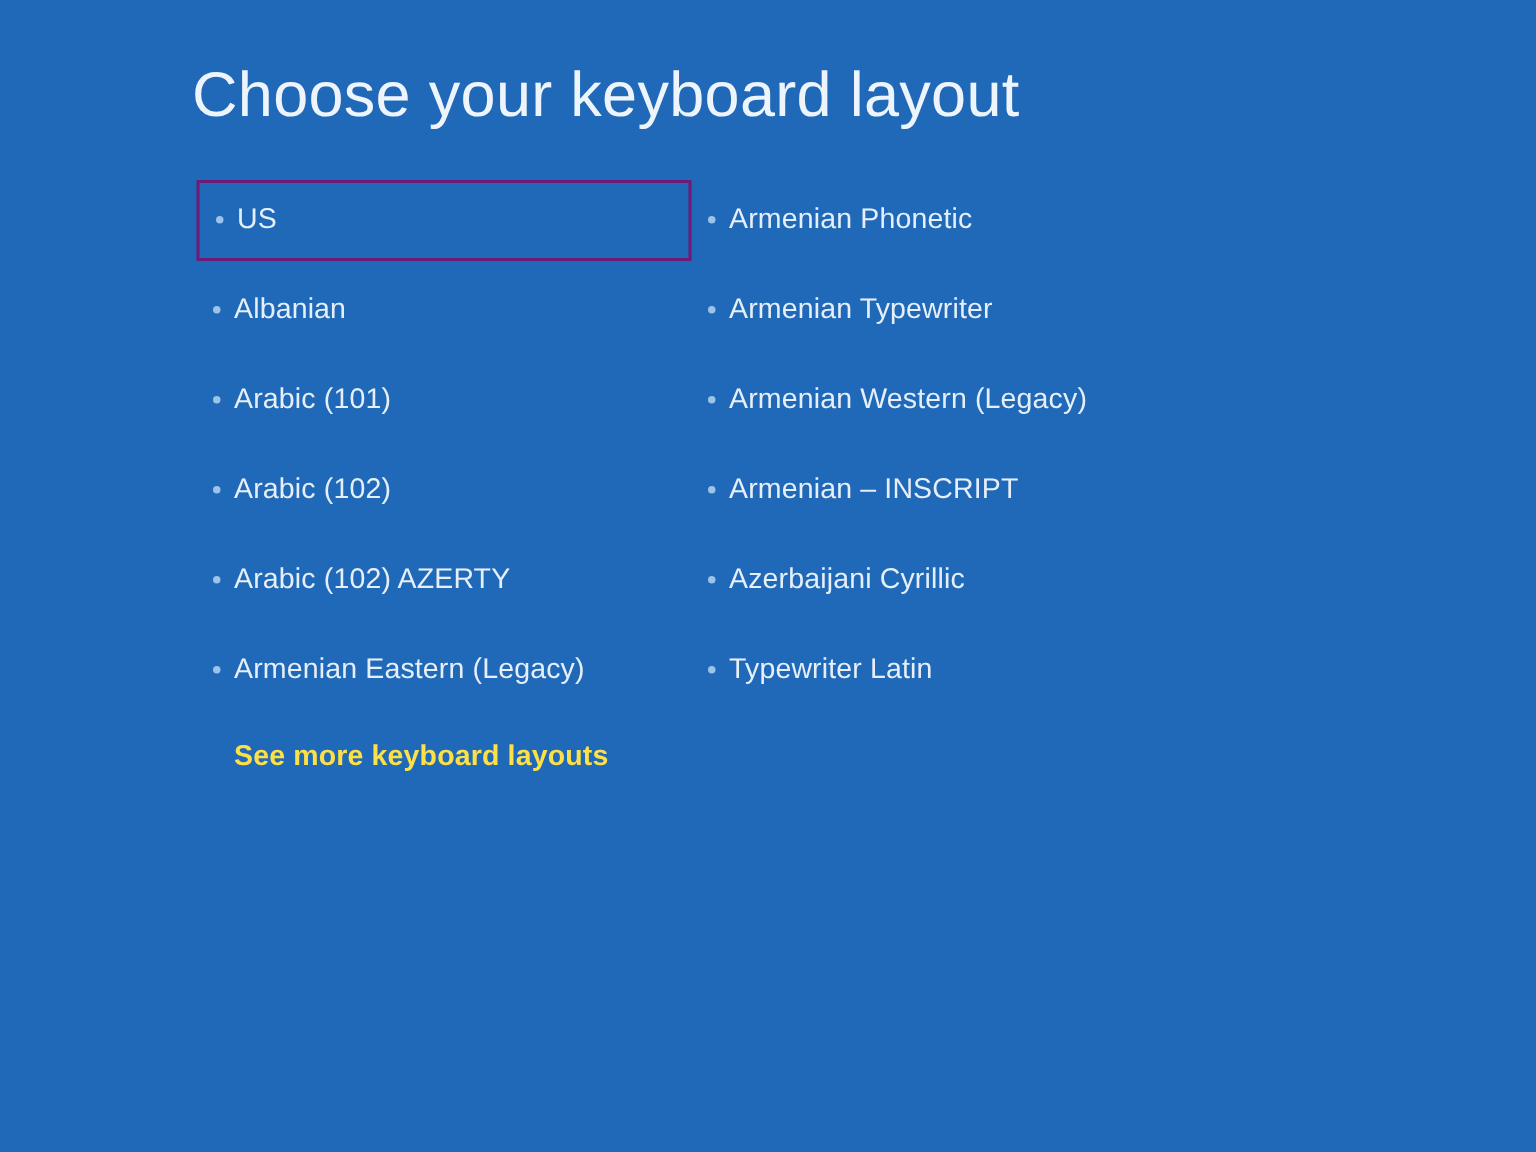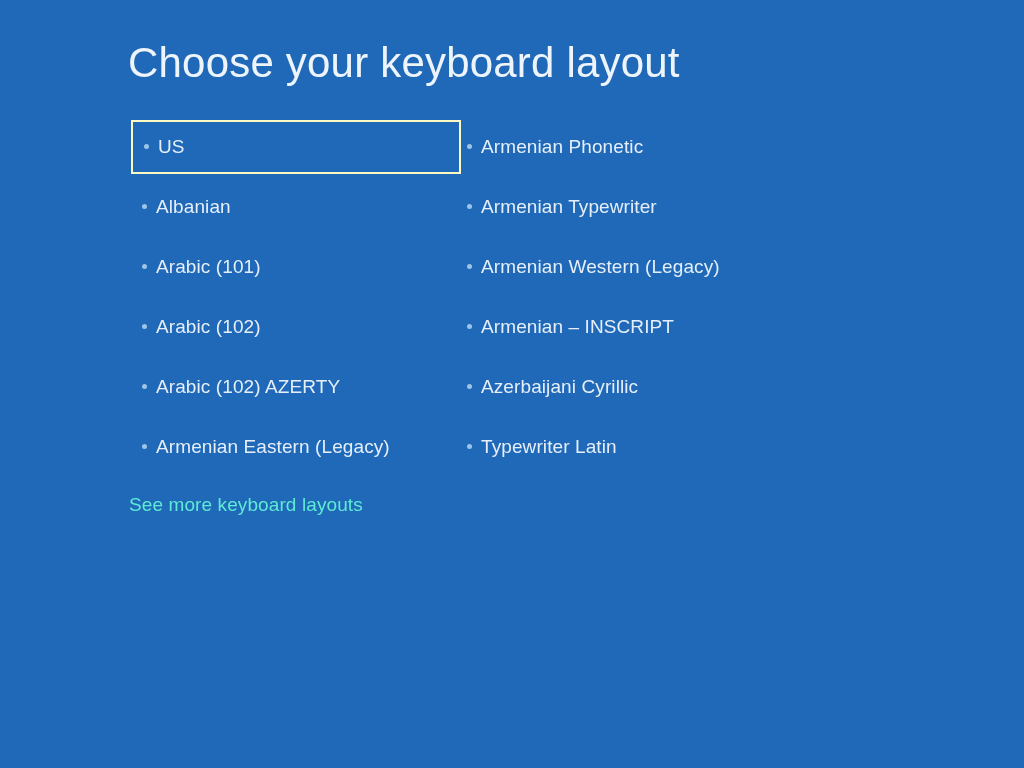--- a/index.html
+++ b/index.html
@@ -57,25 +57,25 @@
     position: relative;
     height: 54px;
     margin-bottom: 6px;
     display: flex;
     align-items: center;
     box-sizing: border-box;
     padding-left: 11px;
     cursor: default;
   }
   #layout-column-right .layout-option {
-    padding-left: 7px;
+    padding-left: 12px;
   }
 
   .layout-option.selected {
-    border: 2px solid #fef9c3;
+    border: 2px solid #701a75;
   }
 
   .option-bullet {
     flex: 0 0 auto;
     width: 5px;
     height: 5px;
     border-radius: 50%;
     background: #9dc4e8;
     margin-right: 9px;
     margin-top: -1px;
@@ -86,27 +86,27 @@
     font-weight: 300;
     line-height: 24px;
     color: #e6eff9;
     letter-spacing: 0.1px;
     white-space: nowrap;
   }
 
   
   #see-more-link {
     position: absolute;
-    left: 129px;
+    left: 156px;
     top: 493px;
     font-size: 19px;
-    font-weight: 400;
+    font-weight: 700;
     line-height: 24px;
     letter-spacing: 0.1px;
-    color: #5eead4;
+    color: #fde047;
     white-space: nowrap;
     cursor: pointer;
   }
 </style>
 </head>
 <body>
 
 <div id="screen">
 
   <div id="page-title">Choose your keyboard layout</div>

